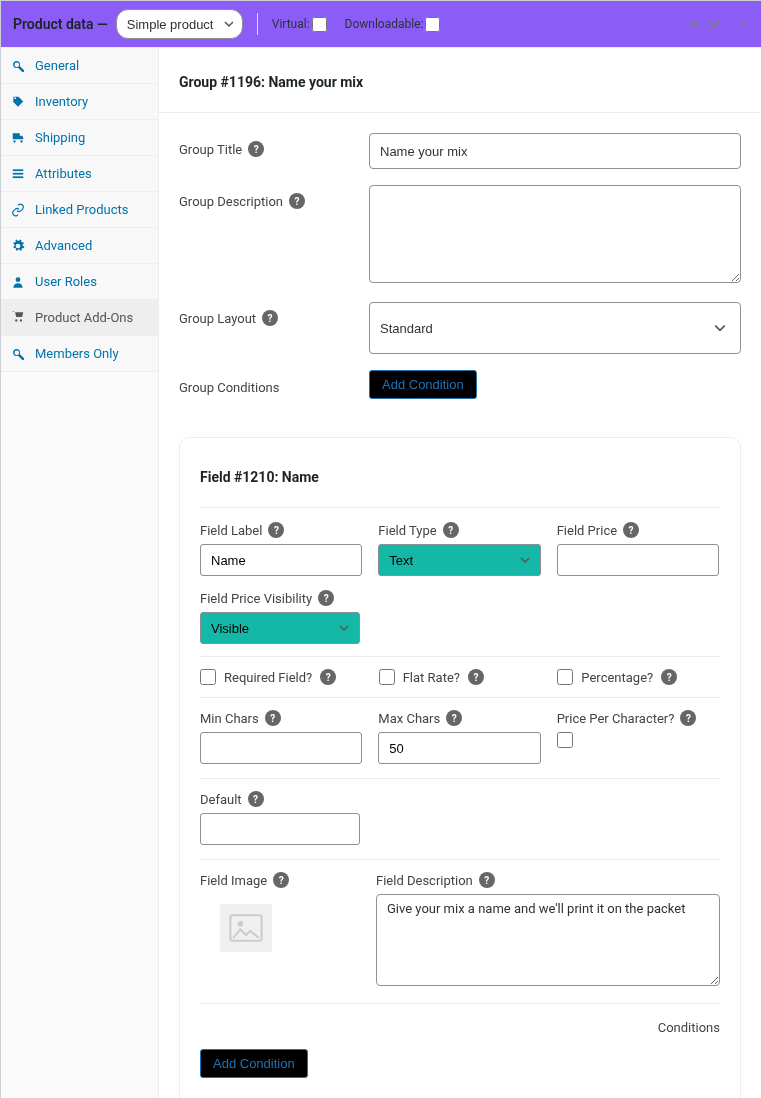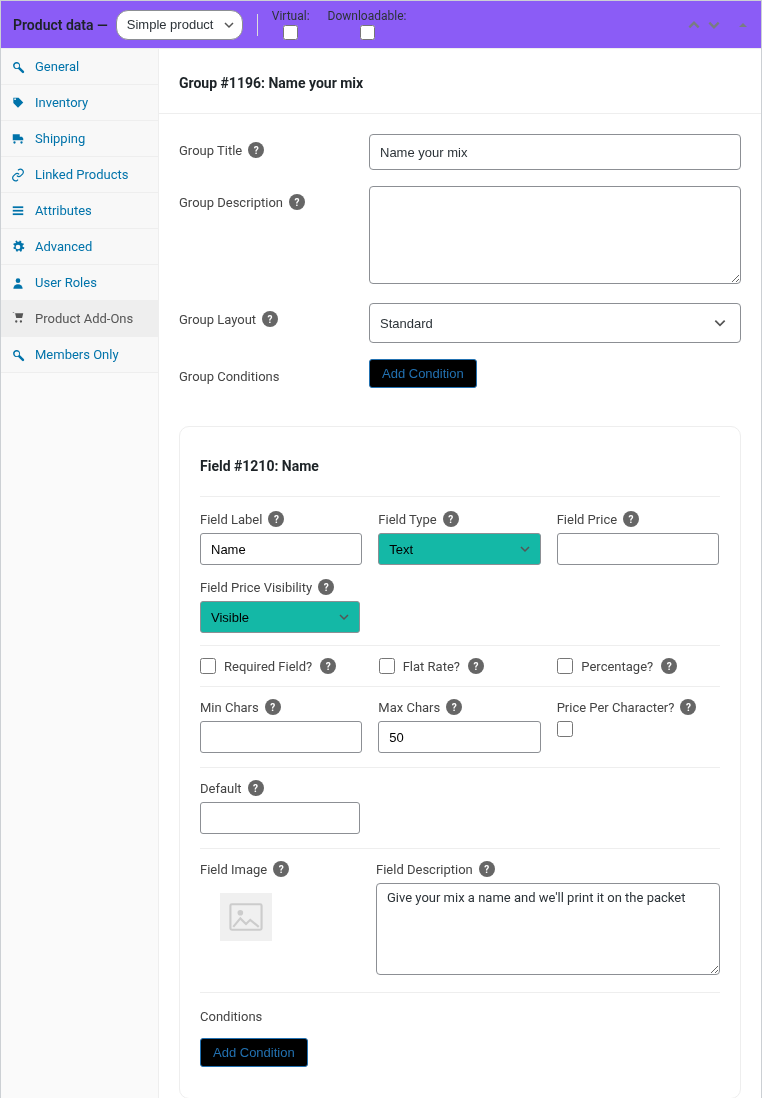--- a/index.html
+++ b/index.html
@@ -42,21 +42,21 @@
   .select-wrap .chev {
     position: absolute; right: 8px; top: 50%; transform: translateY(-50%);
     pointer-events: none; color:#555;
   }
   .divider-v {
     width: 1px; height: 22px; background: #ddd; margin: 0 6px;
   }
   .chk-label {
     font-size: 12px;
     color: #2c3338;
-    display:flex; align-items:center; gap:2px;flex-direction:column;
+    display:flex; align-items:center; gap:2px;
   }
   .chk-label input { width:15px; height:15px; border:1px solid #8c8f94; border-radius:3px; }
   .header-spacer { flex:1; }
   .toggle-icons { display:flex; align-items:center; gap:6px; color:#787c82; }
   .toggle-icons span { cursor:pointer; font-size:14px; }
 
   .body { display:flex; }
   .sidebar {
     width: 158px;
     background: #fafafa;
@@ -112,21 +112,21 @@
     border: 1px solid #8c8f94;
     border-radius: 4px;
     padding: 6px 10px;
     font-size: 13px;
     color:#2c3338;
     background:#fff;
   }
   .text-input { height: 36px; }
   .text-area { min-height: 98px; resize: both; font-family:inherit; }
   .big-select {
-    height: 40px;
+    height: 52px;
     appearance:none;
     padding-right: 48px;
   }
 
   .btn-outline {
     display:inline-block;
     border: 1px solid #2271b1;
     color:#2271b1;
     background:#000000;
     border-radius:3px;
@@ -171,21 +171,21 @@
   .chk-col { flex:1; display:flex; align-items:center; gap:8px; font-size:13px; color:#444; }
   .chk-col input { width:16px; height:16px; border:1px solid #8c8f94; border-radius:3px; }
 
   .img-placeholder {
     width:52px; height:48px; background:#f0f0f0;
     display:flex; align-items:center; justify-content:center;
     color:#bbb; margin-top: 8px;
   }
 
   .cond-section { margin-top: 16px; }
-  .cond-title { font-size:13px; color:#444; margin-bottom:14px; }
+  .cond-title { font-size:13px; color:#444; margin-bottom:14px;text-align:right; }
 
   svg { display:block; }
 </style>
 </head>
 <body>
 
 <div class="panel">
 
   <div class="header">
     <span class="header-title">Product data —</span>
@@ -250,35 +250,35 @@
       <div class="sidebar-item">
         <span class="ico">
           <svg width="14" height="14" viewBox="0 0 24 24" fill="currentColor">
               <path d="M3 4h12v10H3zM15 8h4l2 3v3h-6zM6 20a2 2 0 100-4 2 2 0 000 4zm12 0a2 2 0 100-4 2 2 0 000 4z"></path>
             </svg>
         </span>
         <span>Shipping</span>
       </div>
       <div class="sidebar-item">
         <span class="ico">
-          <svg width="14" height="14" viewBox="0 0 24 24" fill="none" stroke="currentColor" stroke-width="2">
-              <path d="M10 13a5 5 0 007 0l3-3a5 5 0 00-7-7l-1 1M14 11a5 5 0 00-7 0l-3 3a5 5 0 007 7l1-1"></path>
-            </svg>
-        </span>
-        <span>Linked Products</span>
-      </div>
-      <div class="sidebar-item">
-        <span class="ico">
           <svg width="14" height="14" viewBox="0 0 24 24" fill="currentColor">
               <rect x="3" y="4" width="18" height="3"></rect>
               <rect x="3" y="10" width="18" height="3"></rect>
               <rect x="3" y="16" width="18" height="3"></rect>
             </svg>
         </span>
         <span>Attributes</span>
+      </div>
+      <div class="sidebar-item">
+        <span class="ico">
+          <svg width="14" height="14" viewBox="0 0 24 24" fill="none" stroke="currentColor" stroke-width="2">
+              <path d="M10 13a5 5 0 007 0l3-3a5 5 0 00-7-7l-1 1M14 11a5 5 0 00-7 0l-3 3a5 5 0 007 7l1-1"></path>
+            </svg>
+        </span>
+        <span>Linked Products</span>
       </div>
       <div class="sidebar-item">
         <span class="ico">
           <svg width="14" height="14" viewBox="0 0 24 24" fill="currentColor">
               <path d="M12 8a4 4 0 100 8 4 4 0 000-8zm9 4l2 1-1 3-2-1a9 9 0 01-2 2l1 2-3 1-1-2a9 9 0 01-3 0l-1 2-3-1 1-2a9 9 0 01-2-2l-2 1-1-3 2-1a9 9 0 010-3l-2-1 1-3 2 1a9 9 0 012-2L7 2l3-1 1 2a9 9 0 013 0l1-2 3 1-1 2a9 9 0 012 2l2-1 1 3-2 1a9 9 0 010 3z"></path>
             </svg>
         </span>
         <span>Advanced</span>
       </div>
       <div class="sidebar-item">

